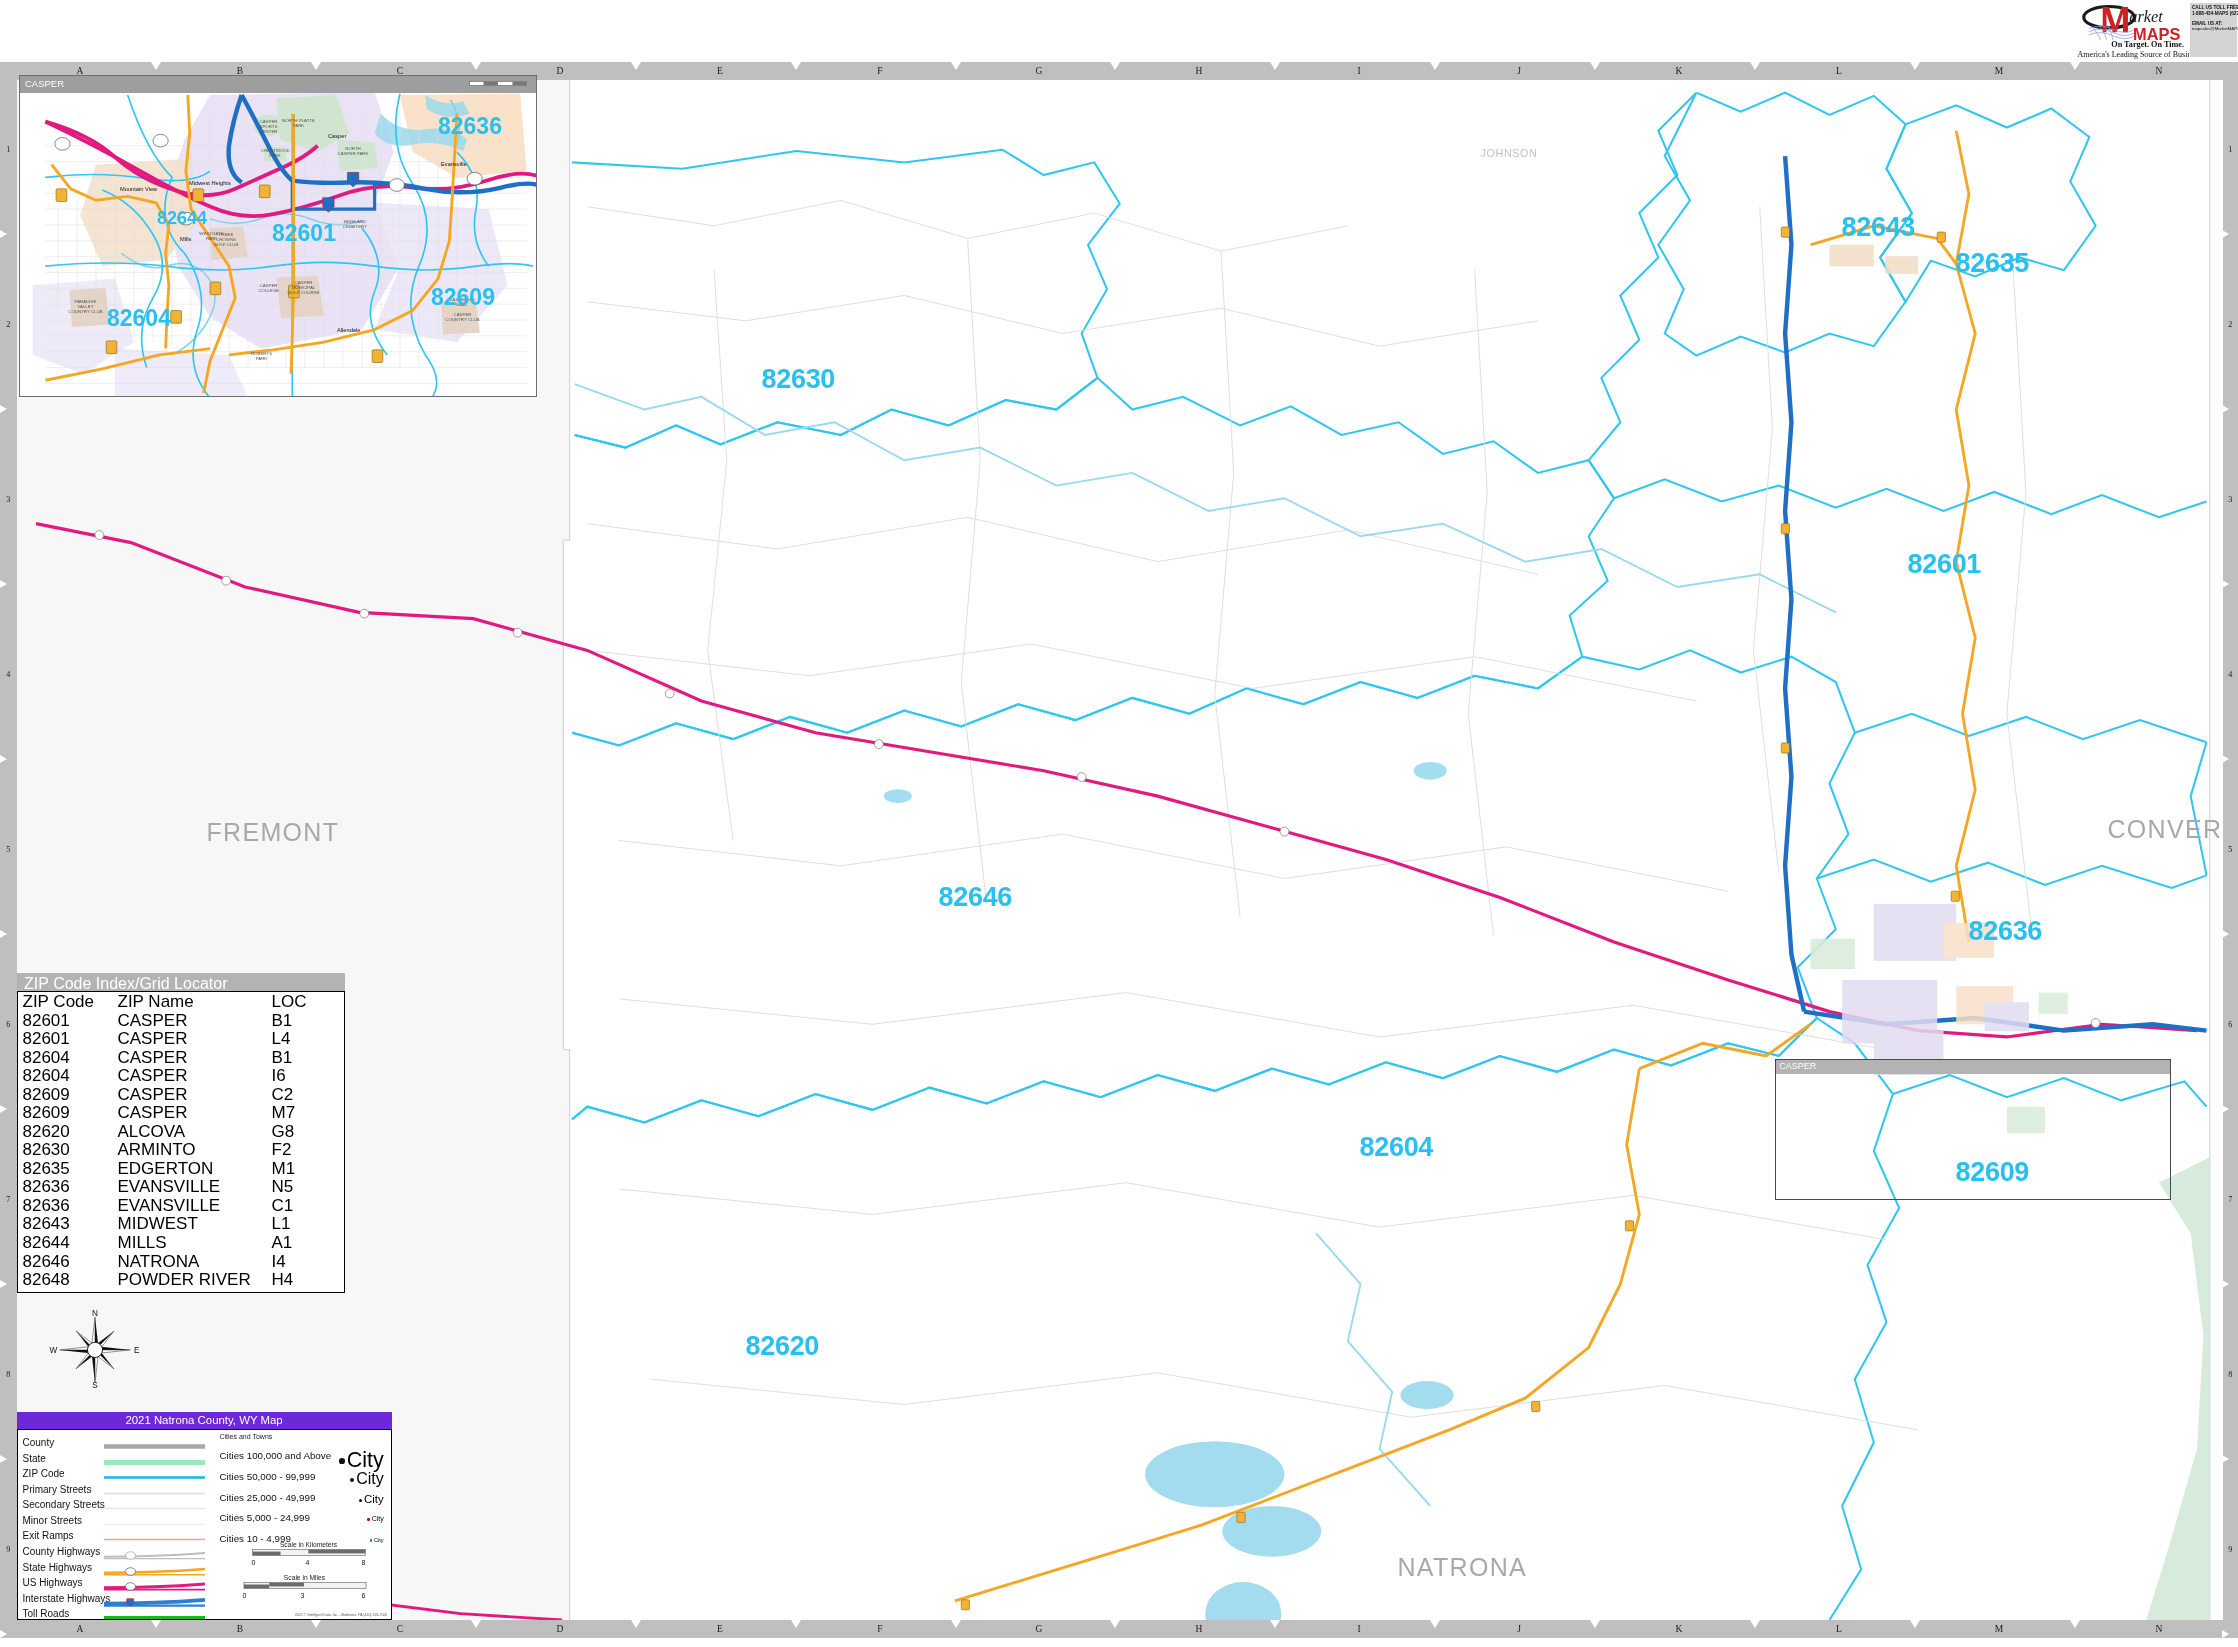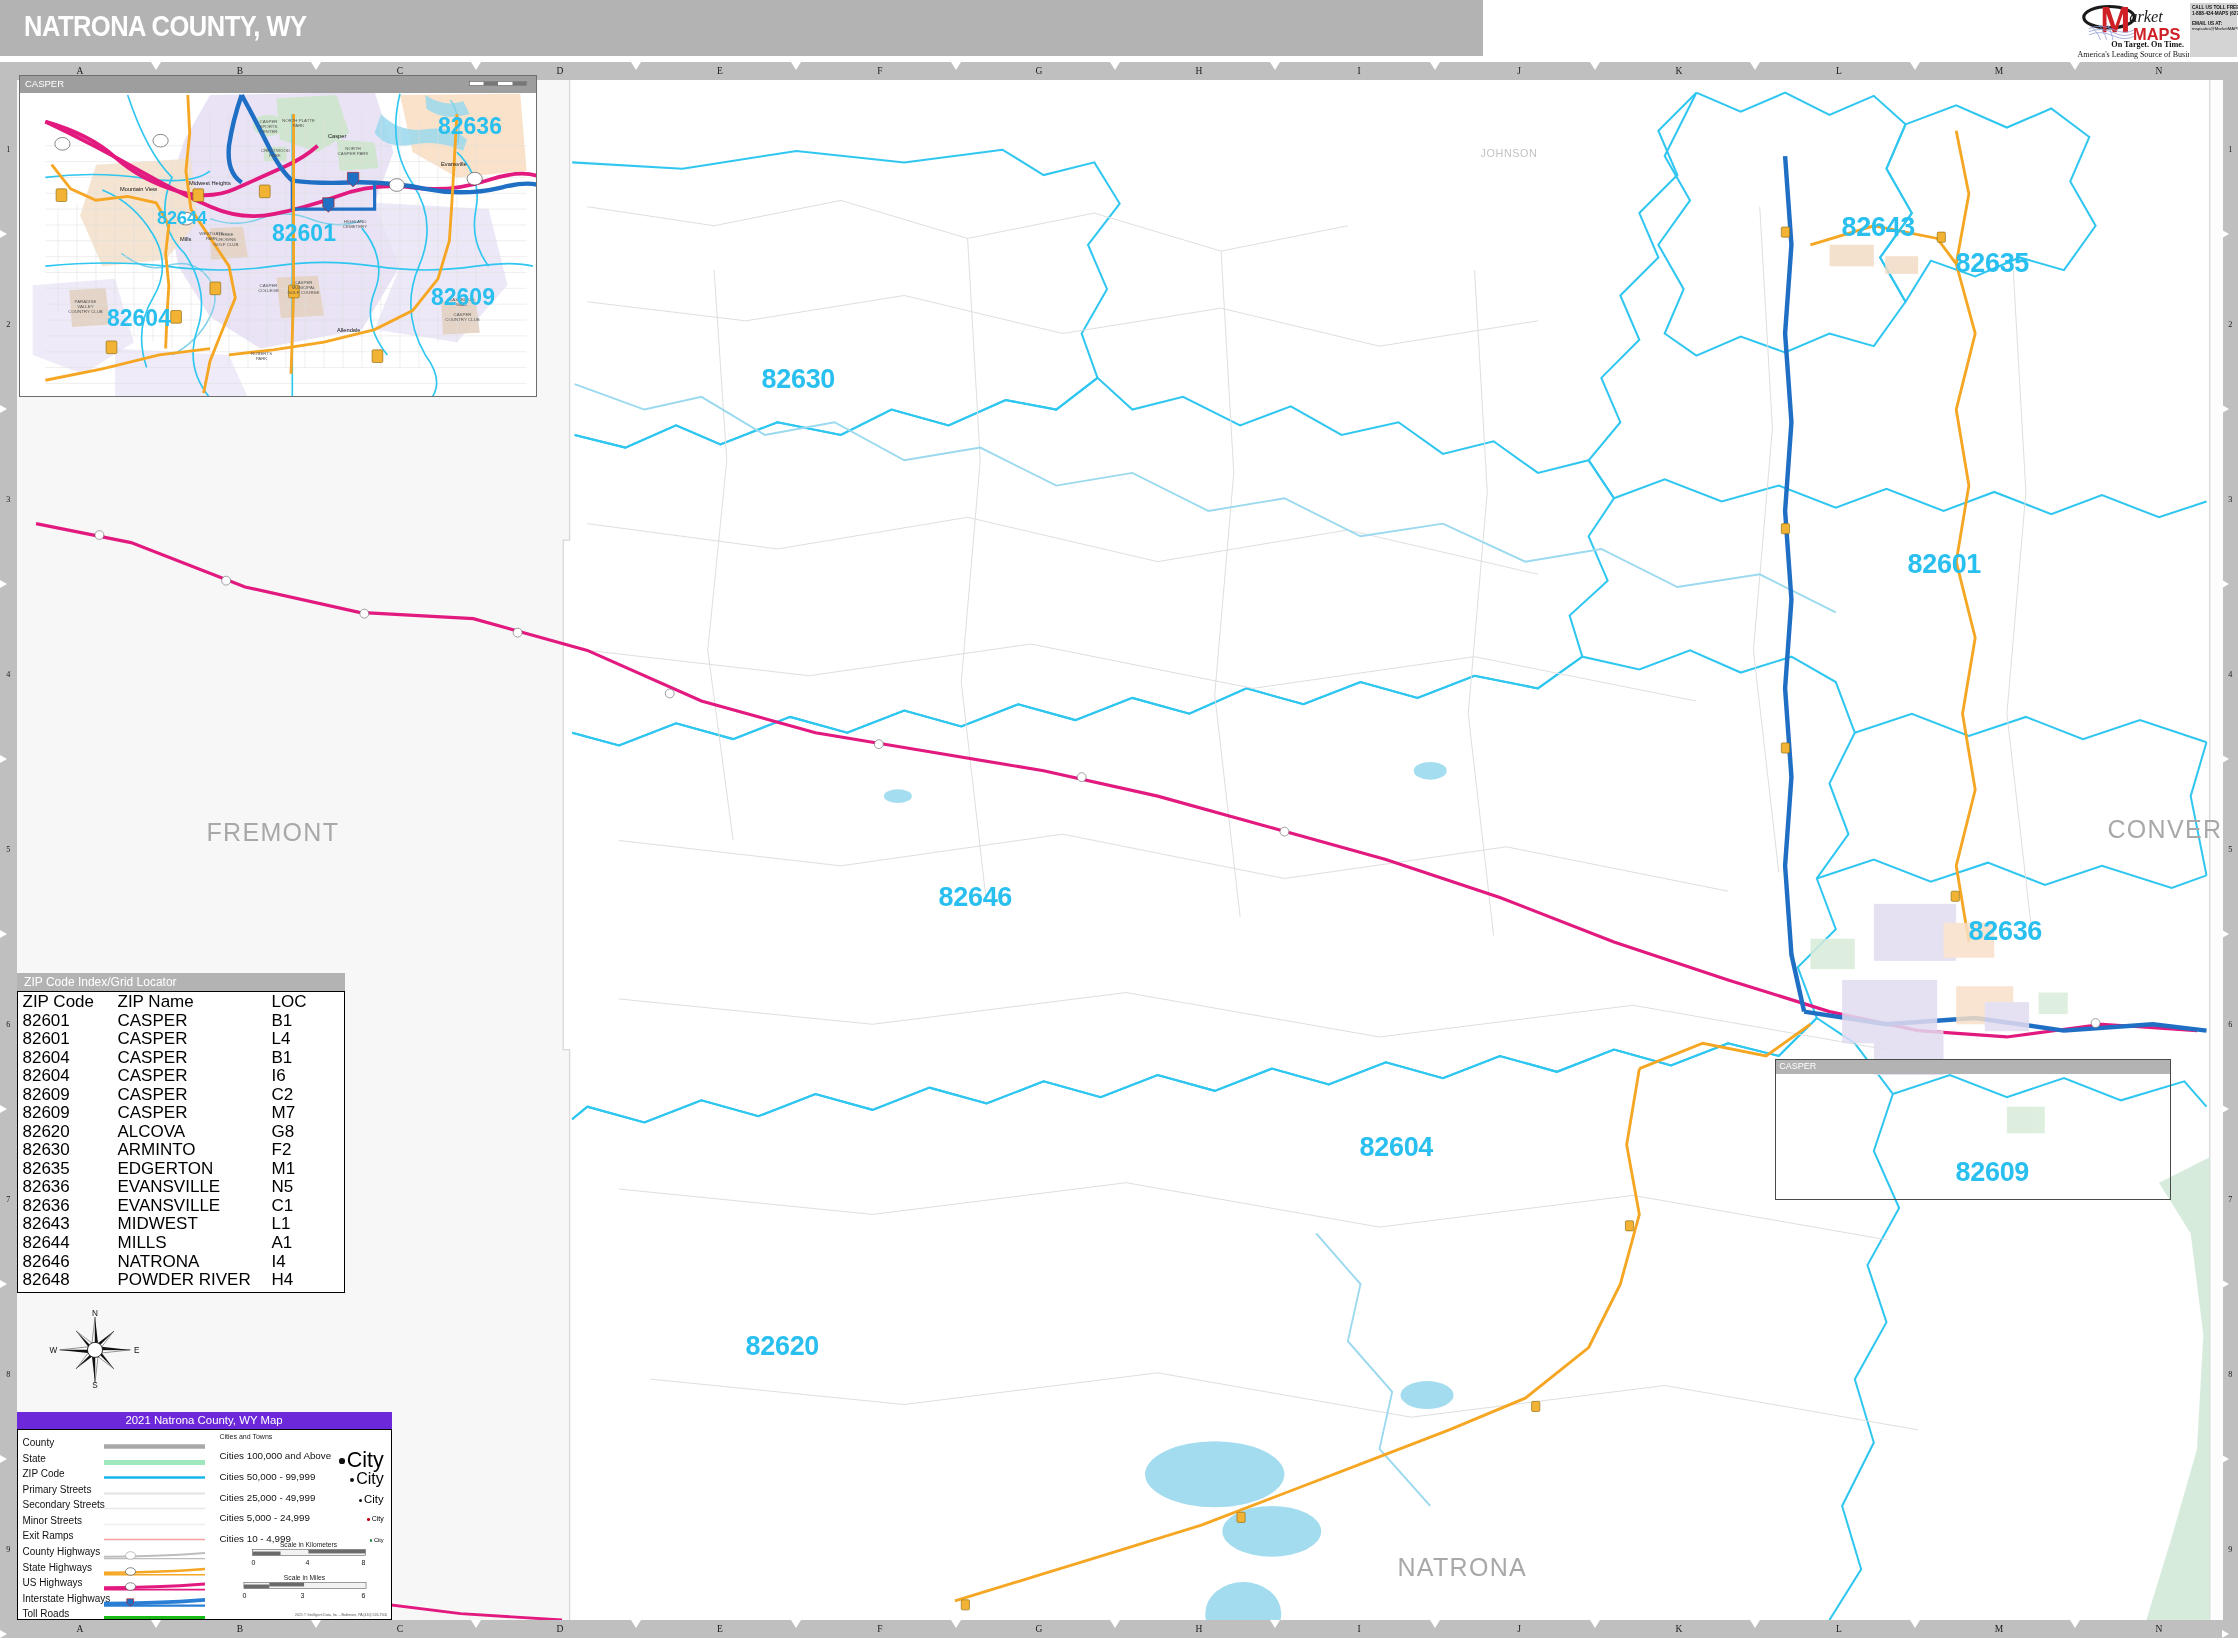--- a/index.html
+++ b/index.html
@@ -95,21 +95,21 @@
                z-index:8; font-family:"Liberation Sans", sans-serif;}
   .inset-town { position:absolute; font-size:5.7px; color:#111; z-index:8;
                 font-family:"Liberation Sans", sans-serif;}
   .inset-park { position:absolute; font-size:4.4px; color:#555; z-index:7;
                 text-align:center; line-height:1.15;
                 font-family:"Liberation Sans", sans-serif;}
 
   
   .zipindex { position:absolute; left:16.5px; top:973px; width:328px; }
   .zipindex-hdr { height:18px; background:#b3b3b3; color:#ffffff;
-                  font-size:12px; padding:1.9px 7.6px; }
+                  font-size:16px; padding:1.9px 7.6px; }
   .zipindex-body { border:1.3px solid #000; background:#ffffff;
                    padding:1.3px 0 2.5px 0; }
   .ziprow { display:flex; font-size:17px; color:#000; line-height:1.09;
             padding-left:5px; white-space:nowrap;
             font-family:"Liberation Sans", sans-serif;}
   .ziprow .c1 { width:95px; }
   .ziprow .c2 { width:154px; }
   .ziprow .c3 { width:51px; }
 
   
@@ -142,23 +142,20 @@
   .scale-nums span { position:absolute; font-size:7px; color:#111;
                      font-family:"Liberation Sans", sans-serif;}
   .legend-credit { position:absolute; right:3.2px; bottom:1.9px; font-size:3.5px;
                    color:#555; font-family:"Liberation Sans", sans-serif;}
 </style>
 </head>
 <body>
 
 <div id="page">
 
-  <div class="header">
-    <div class="header-title">NATRONA COUNTY, WY</div>
-  </div>
 
   <div class="logo-box">
     <div class="logo-main">
       <svg class="logo-mark" viewBox="0 0 168 64">
         <ellipse cx="46" cy="22" rx="40" ry="17" fill="none" stroke="#1a1a1a" stroke-width="5"></ellipse>
         <path d="M36 6 L46 6 L56 36 L66 6 L76 6 L76 46 L68 46 L68 16 L58 46 L52 46 L42 16 L42 46 L36 46 Z" fill="#cf2026"></path>
         <g stroke="#8f9bd4" stroke-width="1.3" fill="none" opacity="0.95">
           <path d="M14 40 q18 -8 40 2 q18 8 32 0"></path>
           <path d="M14 45 q18 -8 40 2 q18 8 32 0"></path>
           <path d="M14 50 q18 -8 40 2 q18 8 32 0"></path>

